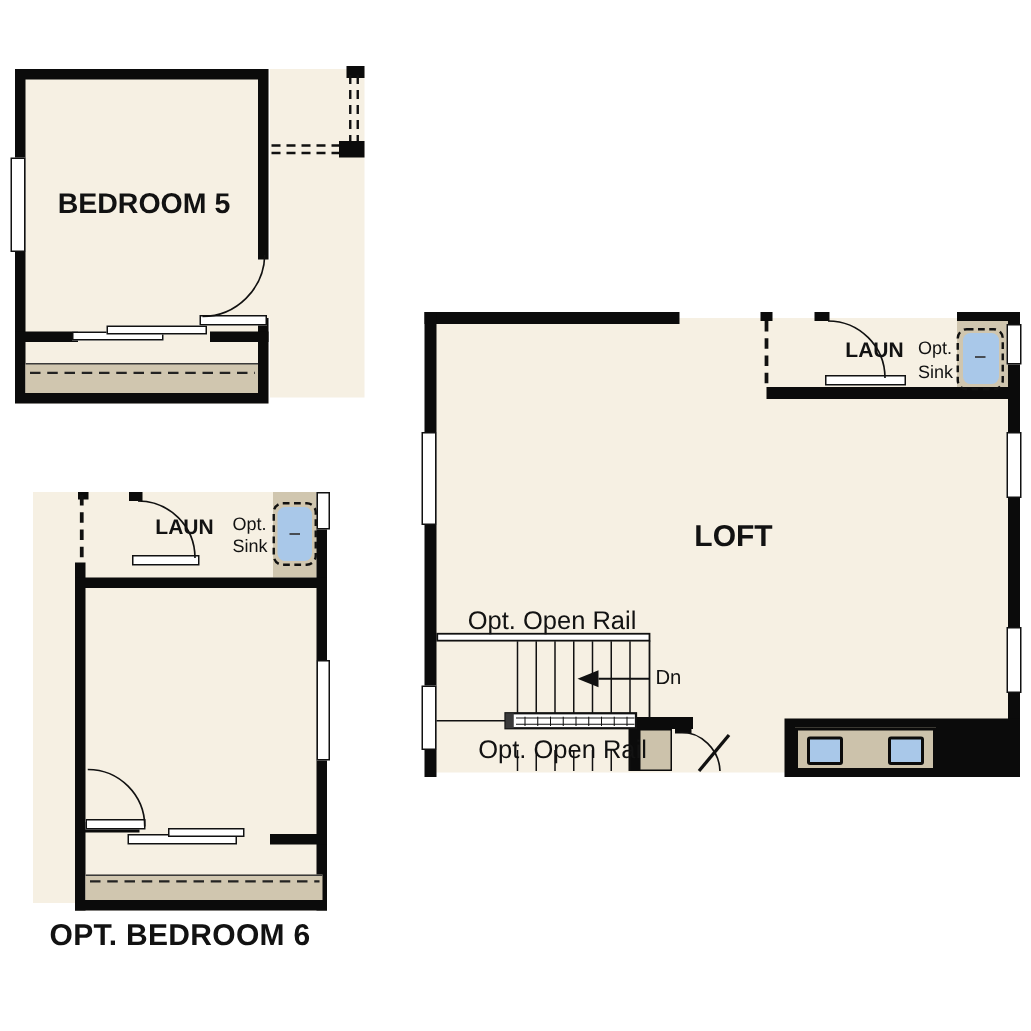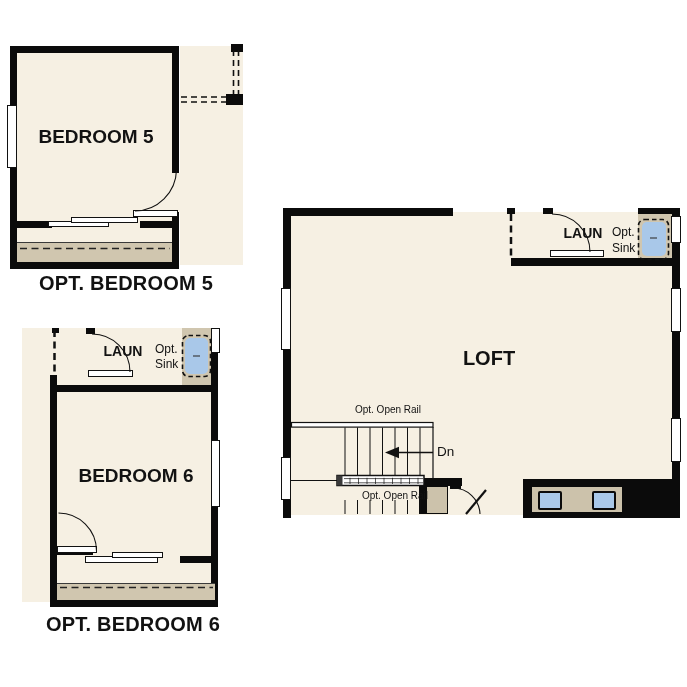--- a/index.html
+++ b/index.html
@@ -17,21 +17,21 @@
   .sinkfix{background:var(--sink,#a9c8e9);border-radius:5px;}
   .vsink{background:var(--sink,#a9c8e9);border:2px solid #0b0b0b;border-radius:2px;}
   .counter{background:var(--counter,#ccc2ab);border:2px solid #0b0b0b;}
   .stub{background:var(--counter,#ccc2ab);border:1.5px solid #0b0b0b;}
   .lbl{position:absolute;white-space:nowrap;line-height:1.12;}
   .lbl-c{transform:translateX(-50%);}
   .b{font-weight:bold;}
   .cap{font-size:20px;font-weight:bold;letter-spacing:0.2px;}
   .roomname{font-size:19px;font-weight:bold;}
   .small{font-size:12px;}
-  .rail-lbl{font-size:10px;margin-left:20px;}
+  .rail-lbl{font-size:17px;}
   svg.linework{position:absolute;left:0;top:0;pointer-events:none;}
 </style>
 </head>
 <body>
 
 <div id="canvas">
 
   <div class="abs floor" style="left:180px;top:46px;width:63px;height:219px;"></div>
   <div class="abs room-box" style="left:10px;top:46px;width:169px;height:223px;"></div>
   <div class="abs white-fixture" style="left:7px;top:105px;width:10px;height:63px;"></div>
@@ -152,27 +152,25 @@
           <path d="M407.5,500 V514"></path>
         <path d="M420,500 V514"></path>
       </g>
     </g>
 
     <path d="M466,514 L486,490" fill="none" stroke="#111" stroke-width="2.2"></path>
     <path d="M453,488 A27,27 0 0 1 480,514" fill="none" stroke="#111" stroke-width="1.1"></path>
   </svg>
 
   <div class="lbl lbl-c roomname" style="left:96px;top:126px;">BEDROOM 5</div>
-  <div class="lbl lbl-c cap" style="left:126px;top:272px;">OPT. BEDROOM 5</div>
 
   <div class="lbl lbl-c b" style="left:123px;top:344px;font-size:14px;">LAUN</div>
   <div class="lbl small" style="left:155px;top:343px;">Opt.</div>
   <div class="lbl small" style="left:155px;top:358px;">Sink</div>
-  <div class="lbl lbl-c roomname" style="left:136px;top:465px;">BEDROOM 6</div>
-  <div class="lbl lbl-c cap" style="left:133px;top:613px;">OPT. BEDROOM 6</div>
+  <div class="lbl lbl-c cap" style="left:120px;top:613px;">OPT. BEDROOM 6</div>
 
   <div class="lbl lbl-c b" style="left:583px;top:226px;font-size:14px;">LAUN</div>
   <div class="lbl small" style="left:612px;top:226px;">Opt.</div>
   <div class="lbl small" style="left:612px;top:242px;">Sink</div>
   <div class="lbl lbl-c b" style="left:489px;top:347px;font-size:20px;">LOFT</div>
   <div class="lbl lbl-c rail-lbl" style="left:368px;top:404px;">Opt. Open Rail</div>
   <div class="lbl" style="left:437px;top:444px;font-size:13.5px;">Dn</div>
   <div class="lbl lbl-c rail-lbl" style="left:375px;top:490px;">Opt. Open Rail</div>
 
 </div>

